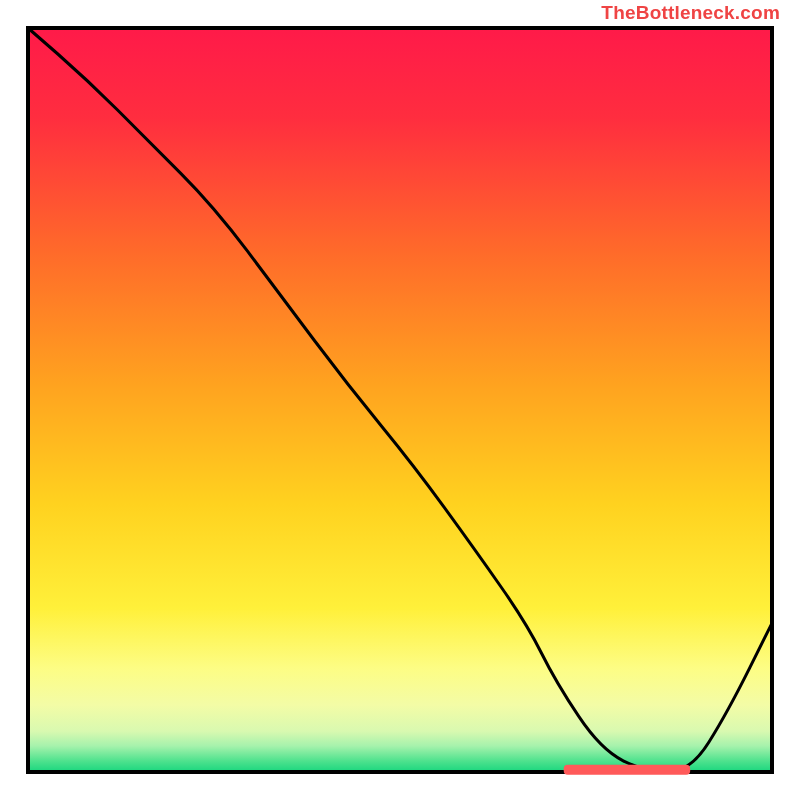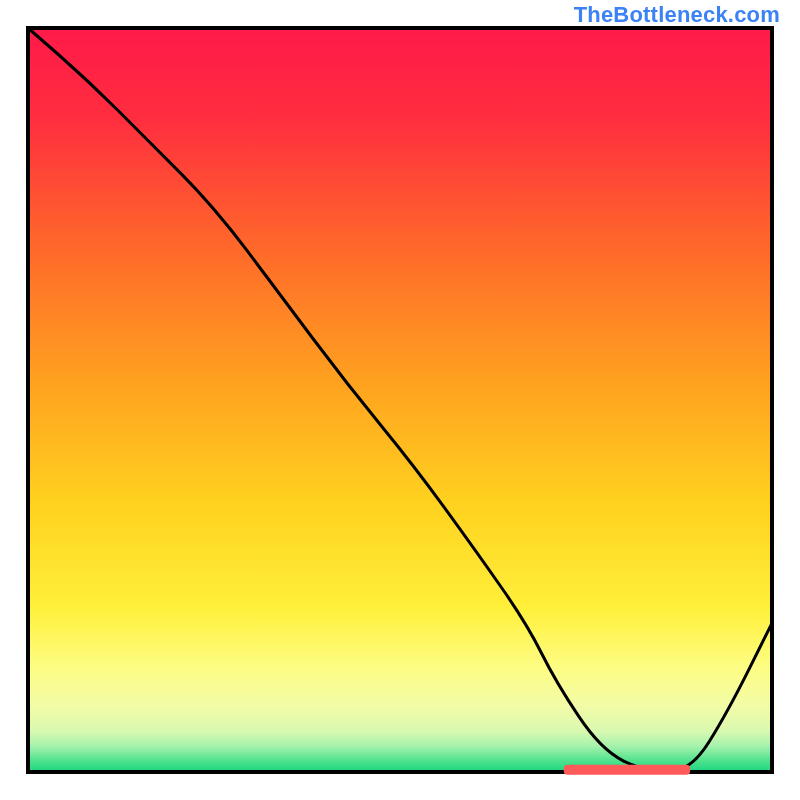--- a/index.html
+++ b/index.html
@@ -12,23 +12,23 @@
   }
   .stage {
     position: relative;
     width: 800px;
     height: 800px;
   }
   .watermark {
     position: absolute;
     top: 2px;
     right: 20px;
-    font-size: 22px;
+    font-size: 19px;
     font-weight: 600;
-    color: #3b82f6;
+    color: #ef4444;
     letter-spacing: 0.2px;
     z-index: 10;
   }
   svg.chart {
     position: absolute;
     left: 0;
     top: 0;
   }
 </style>
 </head>

